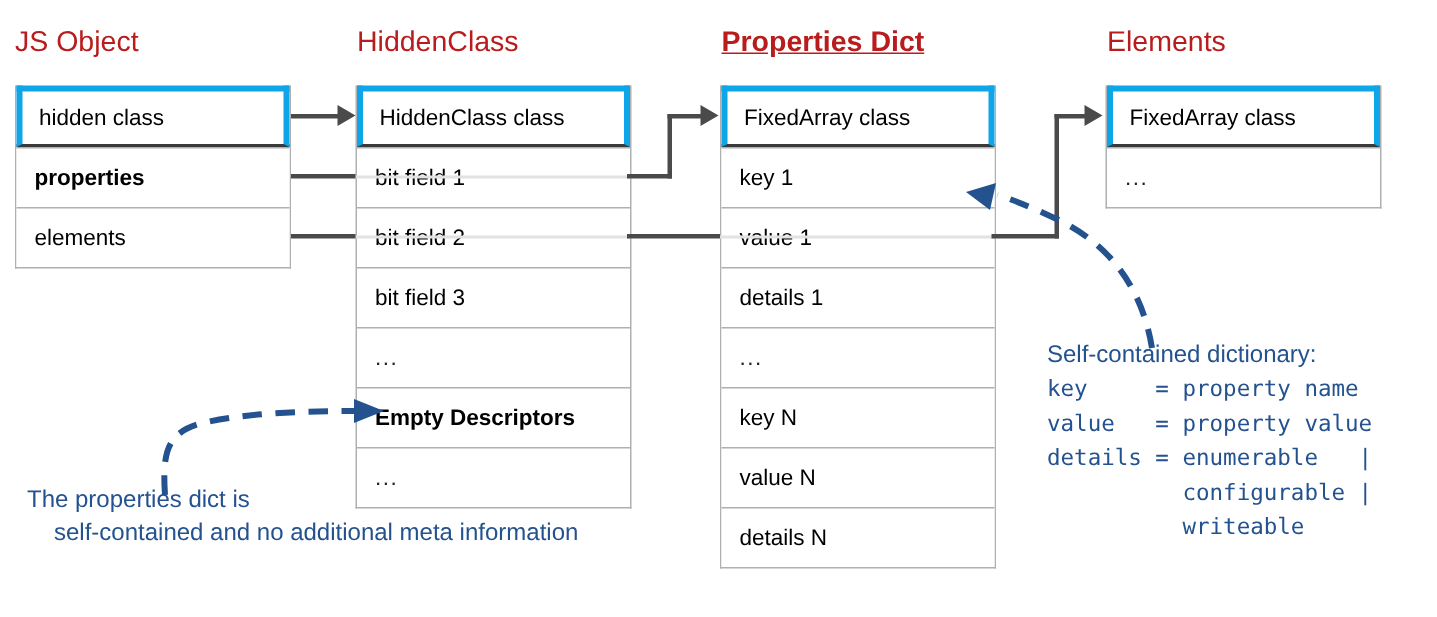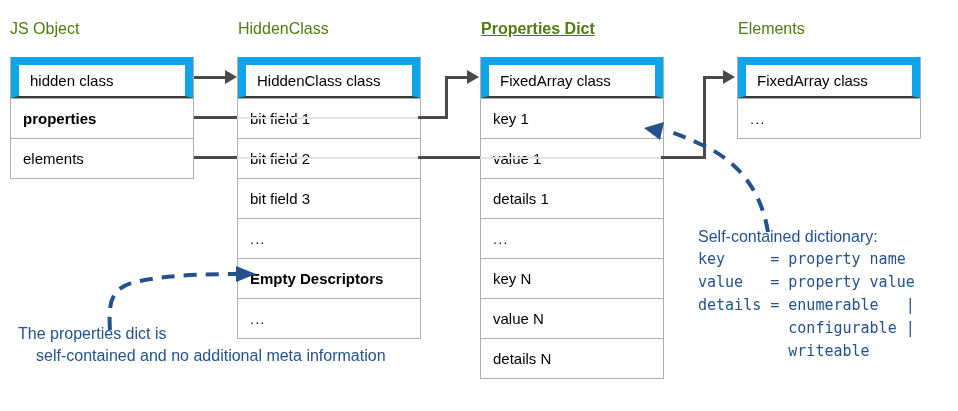--- a/index.html
+++ b/index.html
@@ -16,23 +16,23 @@
     position: relative;
     width: 958px;
     height: 411px;
     background: #ffffff;
     overflow: hidden;
   }
 
   
   .col-title {
     position: absolute;
-    font-size: 16px;
+    font-size: 19px;
     line-height: 22px;
-    color: #4d7c0f;
+    color: #b91c1c;
     white-space: nowrap;
   }
   .col-title.bold { font-weight: bold; }
 
   
   .table {
     position: absolute;
     width: 184px;
     border: 1px solid #b0b0b0;
     border-top: none;
@@ -47,21 +47,21 @@
     display: flex;
     align-items: center;
     padding-left: 12px;
     font-size: 15px;
     line-height: 18px;
     color: #000;
     background: #ffffff;
     white-space: nowrap;
   }
   .row.head {
-    border: 8px solid #0ea5e9;
+    border: 4px solid #0ea5e9;
     border-bottom: 2px solid #3a3a3a;
     height: 41px;
     padding-left: 11px;
   }
   .row.bold { font-weight: bold; }
   .row.dots {
     color: #222;
     letter-spacing: 1px;
   }
 

